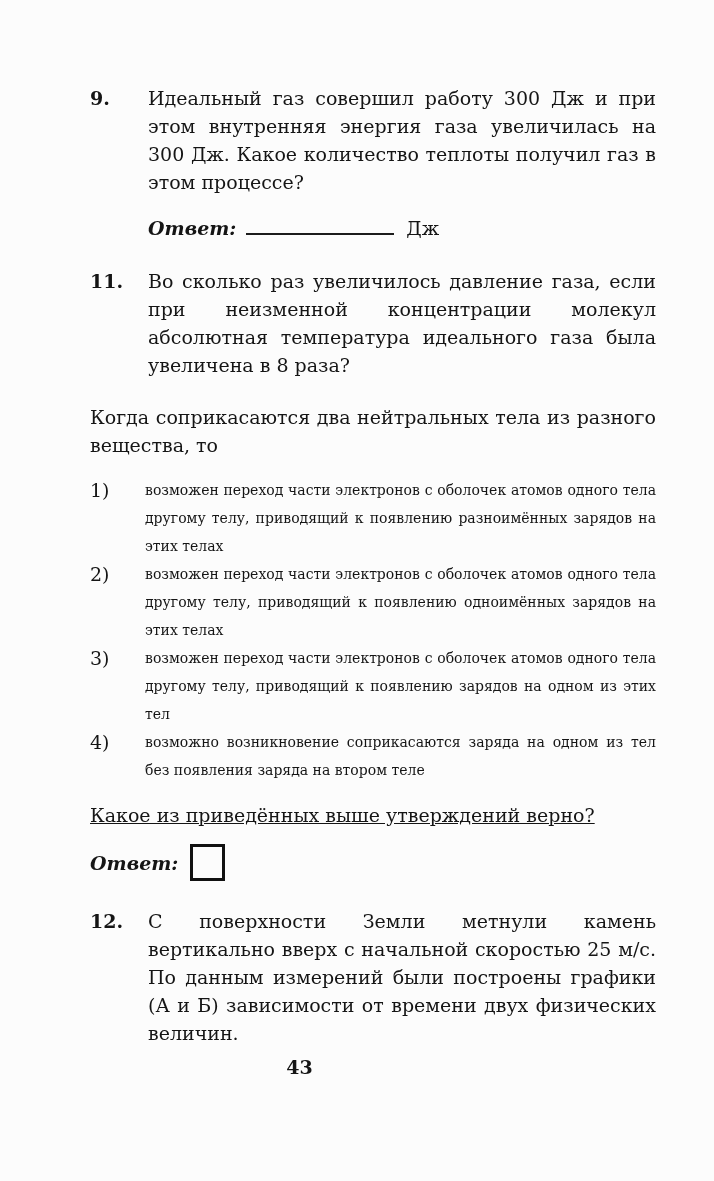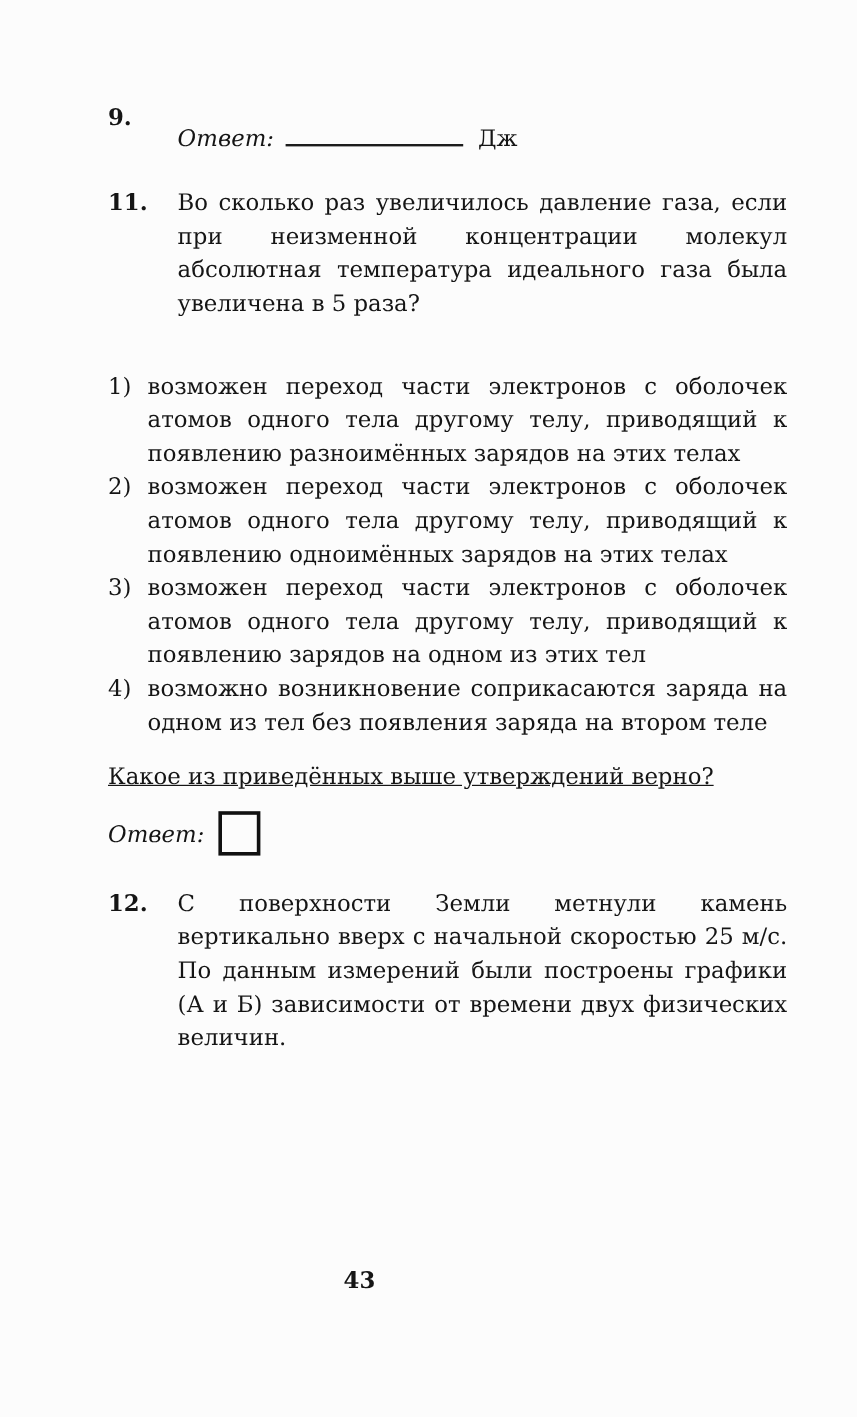--- a/index.html
+++ b/index.html
@@ -35,31 +35,32 @@
   .options { margin-top: 17px; }
   .option { display: flex; }
   .onum {
     width: 33px;
     flex: none;
     font-size: 19px;
     line-height: 28px;
   }
   .otext {
     flex: 1;
-    font-size: 19px;
+    font-size: 14px;
     line-height: 28px;
     text-align: justify;
+    margin-left: 22px;
   }
   .answer-line {
     margin-top: 17px;
     font-size: 19px;
     line-height: 30px;
     white-space: nowrap;
   }
-  .answer-label { font-style: italic; }
+  .answer-label { font-style: italic; font-weight: bold; }
   .blank {
     display: inline-block;
     width: 148px;
     height: 15px;
     border-bottom: 2px solid #1c1c1c;
     margin: 0 12px 0 10px;
     vertical-align: baseline;
   }
   .answer-prefix { margin-left: 6px; }
   .answer-box {
@@ -85,35 +86,37 @@
   }
 </style>
 </head>
 <body>
 
 <div class="content">
 
   <section class="question">
     <div class="qnum">9.</div>
     <div class="qcontent">
+      <p class="qtext">Идеальный газ совершил работу 300 Дж и при этом внутренняя энергия газа увеличилась на 300 Дж. Какое количество теплоты получил газ в этом процессе?</p>
       <p class="answer-line">
         <span class="answer-label">Ответ:</span><span class="blank"></span><span>Дж</span>
       </p>
     </div>
   </section>
 
   <section class="question">
     <div class="qnum">11.</div>
     <div class="qcontent">
-      <p class="qtext">Во сколько раз увеличилось давление газа, если при неизменной концентрации молекул абсолютная температура идеального газа была увеличена в 5 раза?</p>
+      <p class="qtext">Во сколько раз увеличилось давление газа, если при неизменной концентрации молекул абсолютная температура идеального газа была увеличена в 8 раза?</p>
     </div>
   </section>
 
   <section class="question">
     <div class="qcontent">
+      <p class="qtext">Когда соприкасаются два нейтральных тела из разного вещества, то</p>
       <div class="options">
         <div class="option">
           <span class="onum">1)</span>
           <span class="otext">возможен переход части электронов с оболочек атомов одного тела другому телу, приводящий к появлению разноимённых зарядов на этих телах</span>
         </div>
         <div class="option">
           <span class="onum">2)</span>
           <span class="otext">возможен переход части электронов с оболочек атомов одного тела другому телу, приводящий к появлению одноимённых зарядов на этих телах</span>
         </div>
         <div class="option">

